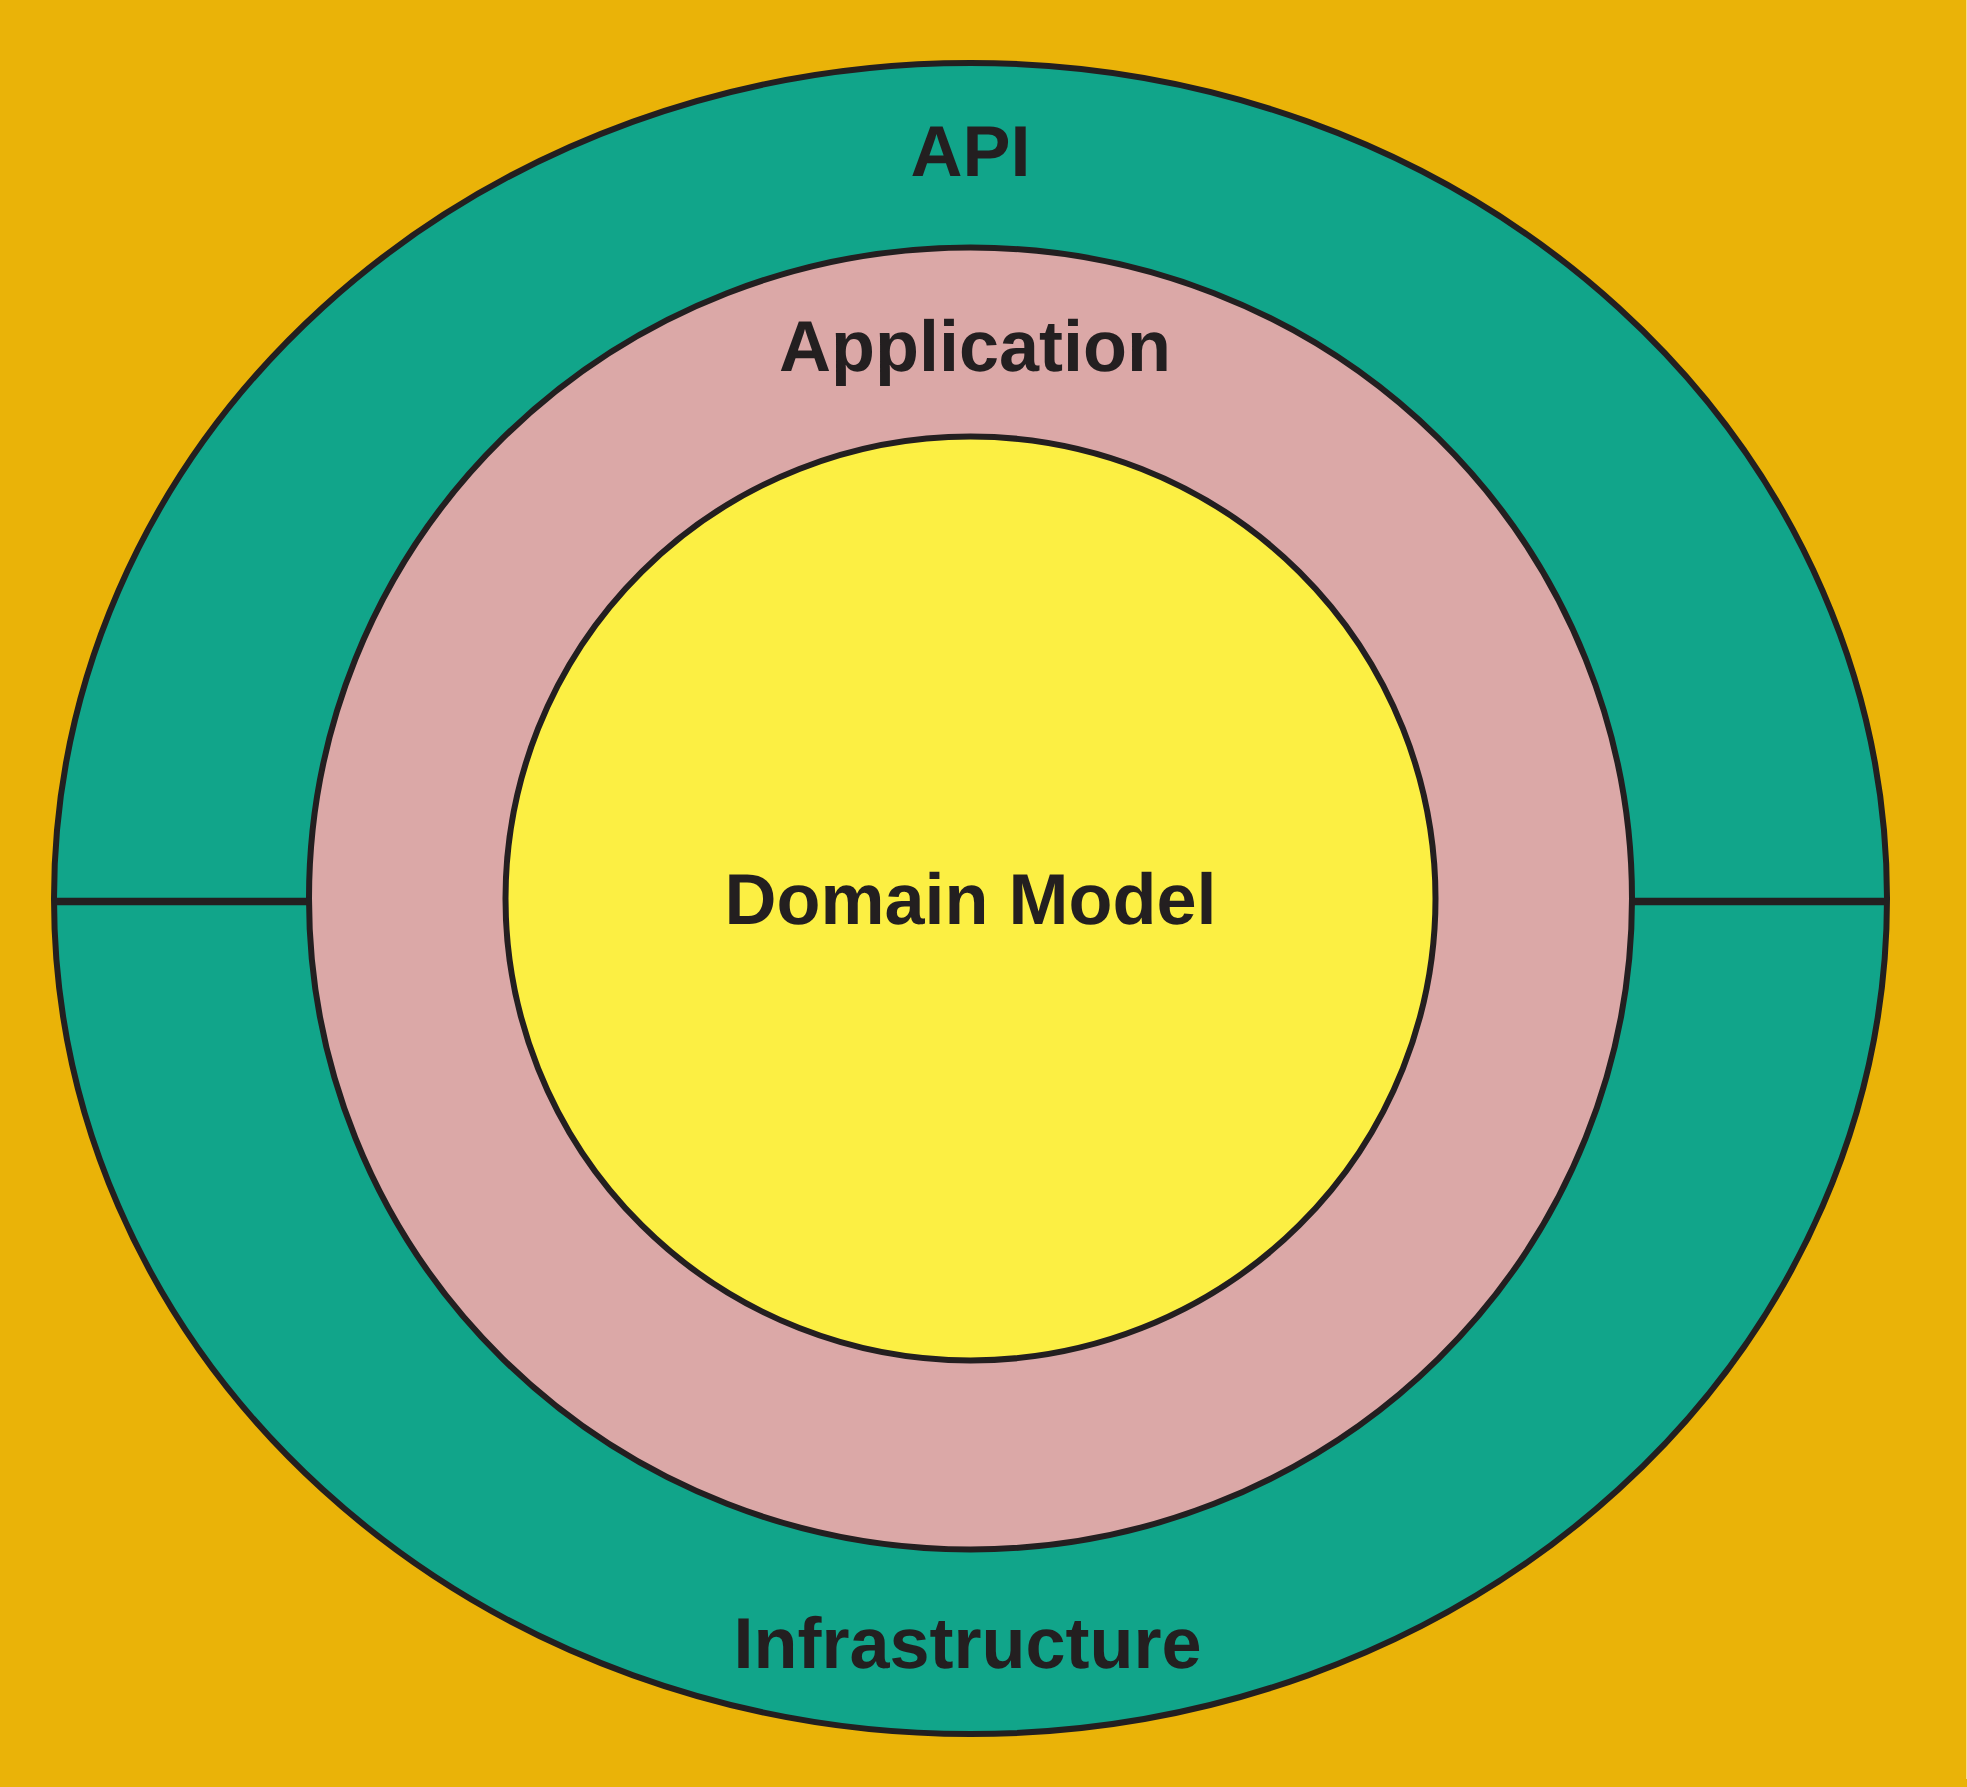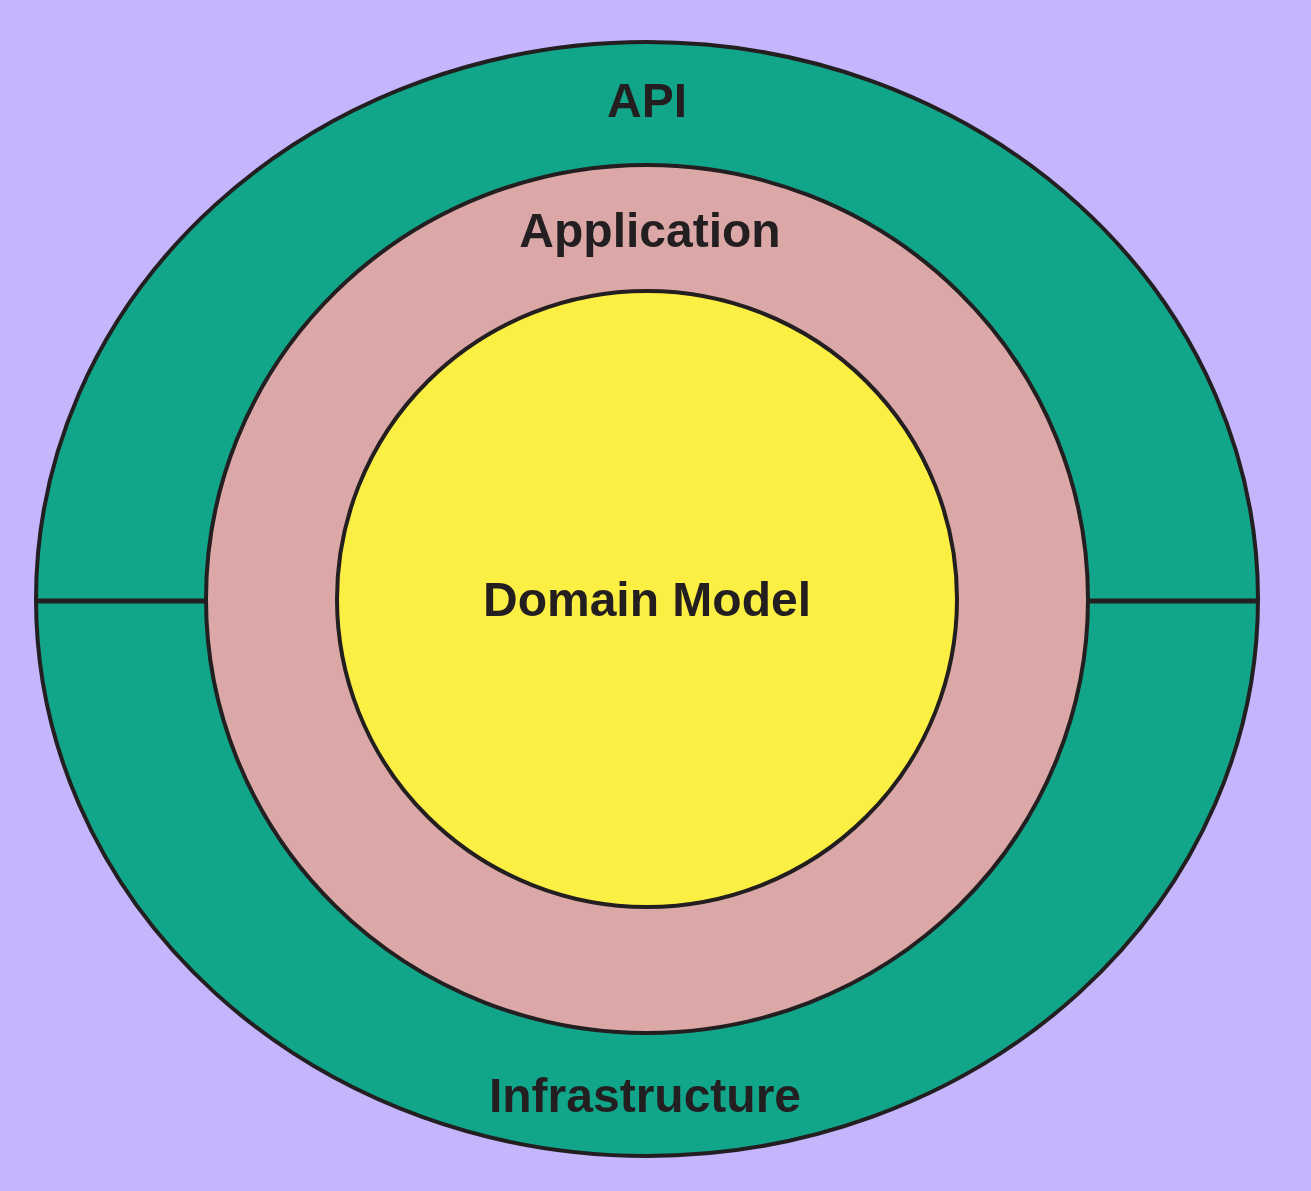--- a/index.html
+++ b/index.html
@@ -5,21 +5,21 @@
     
     html, body {
       margin: 0;
       padding: 0;
       background: #ffffff;
     }
     .stage {
       position: relative;
       width: 1311px;
       height: 1191px;
-      background: #c4b5fd;
+      background: #eab308;
       overflow: hidden;
     }
     svg.diagram-canvas {
       display: block;
       width: 1311px;
       height: 1191px;
     }
     .ring {
       stroke: #231F20;
       stroke-width: 4;

